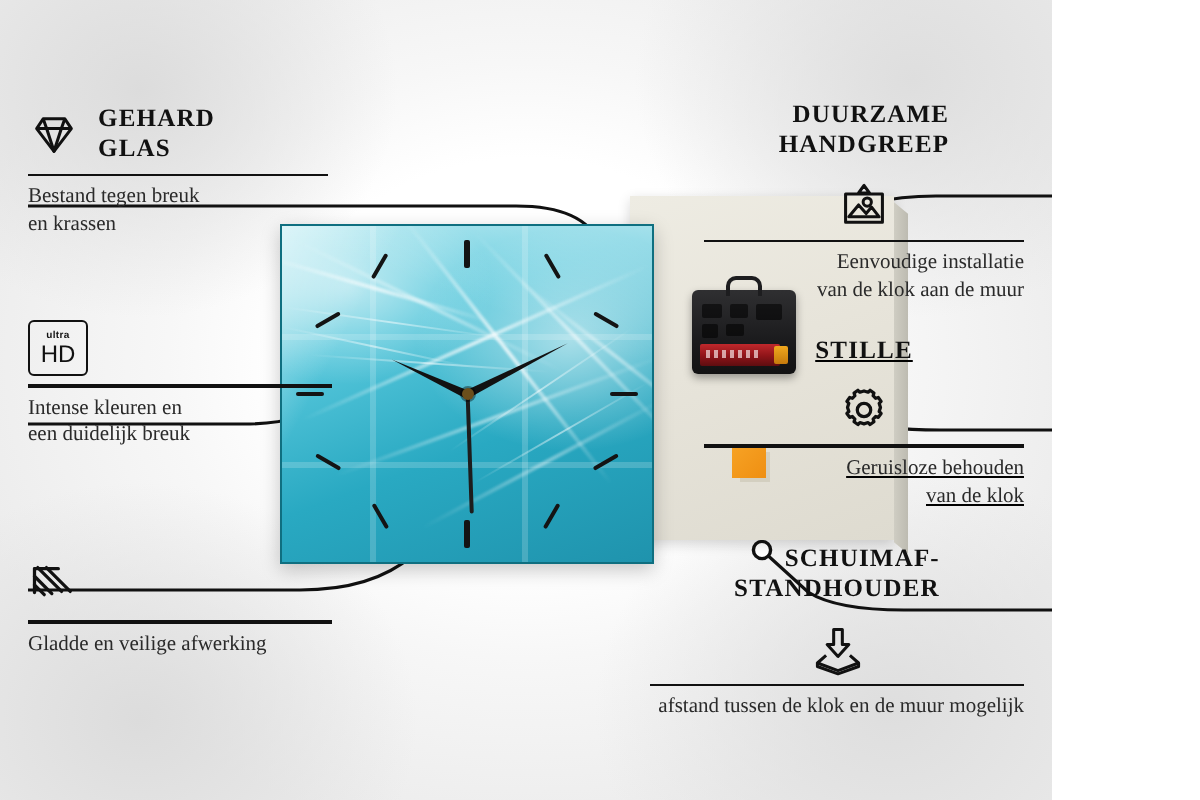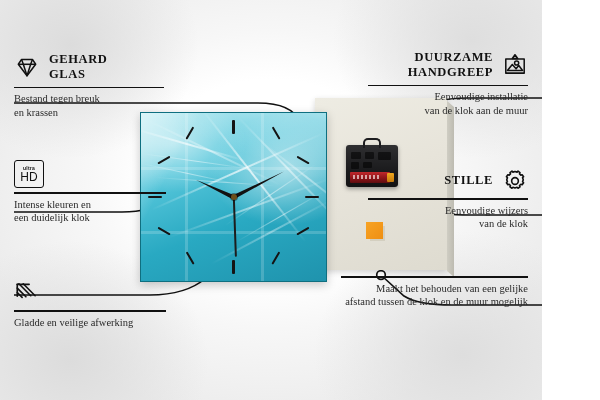--- a/index.html
+++ b/index.html
@@ -6,21 +6,20 @@
   body{
     width:600px;height:400px;overflow:hidden;
     font-family:"Liberation Serif", serif;
     background:#ffffff;
   }
   #stage{
     position:relative;width:526px;height:400px;
     background:
       radial-gradient(ellipse 55% 60% at 50% 45%, #ffffff 0%, #ffffff 42%, #f7f7f7 62%, #ececec 100%);
     overflow:hidden;
-    padding-left:16px;
   }
   
   .vig{position:absolute;pointer-events:none;}
   .vig.tl{left:-60px;top:-70px;width:260px;height:230px;
     background:radial-gradient(ellipse at center,#dcdcdc 0%,rgba(220,220,220,0) 70%);}
   .vig.tr{right:-70px;top:-80px;width:280px;height:240px;
     background:radial-gradient(ellipse at center,#dedede 0%,rgba(222,222,222,0) 70%);}
   .vig.bl{left:-70px;bottom:-80px;width:280px;height:240px;
     background:radial-gradient(ellipse at center,#dcdcdc 0%,rgba(220,220,220,0) 70%);}
   .vig.br{right:-70px;bottom:-80px;width:300px;height:250px;
@@ -113,21 +112,21 @@
   .callout .head{display:flex;align-items:center;gap:9px;}
   .callout .title{
     font-weight:bold;font-size:12.5px;letter-spacing:.6px;color:#111;
     line-height:1.22;text-transform:uppercase;
   }
   .callout .rule{height:1.5px;background:#111;margin:4px 0 4px 0;}
   .callout .desc{font-size:10.5px;line-height:1.32;color:#2a2a2a;}
   .callout.left .head{justify-content:flex-start;}
   .callout.left .title{text-align:left;}
   .callout.left .desc{text-align:left;}
-  .callout.right .head{justify-content:flex-end;flex-direction:row;}
+  .callout.right .head{justify-content:flex-start;flex-direction:column;}
   .callout.right .title{text-align:right;}
   .callout.right .desc{text-align:right;}
 
   .ico{width:26px;height:26px;flex:0 0 26px;display:block;}
   .ico svg{display:block;width:26px;height:26px;}
 
   
   .hdbadge{width:28px;height:26px;flex:0 0 28px;border:1.6px solid #111;border-radius:3px;
     display:flex;flex-direction:column;align-items:center;justify-content:center;line-height:1;}
   .hdbadge .u{font-size:5px;font-weight:bold;letter-spacing:.2px;color:#111;
@@ -246,21 +245,21 @@
   <div class="callout left" style="left:14px;top:160px;width:152px;">
     <div class="head">
       <span class="hdbadge">
         <span class="u">ultra</span>
         <span class="h">HD</span>
       </span>
     </div>
     <div class="rule"></div>
     <div class="desc">
       <div>Intense kleuren en</div>
-      <div>een duidelijk klok</div>
+      <div>een duidelijk breuk</div>
     </div>
   </div>
 
   <div class="callout left" style="left:14px;top:280px;width:152px;">
     <div class="head">
       <span class="ico">
         <svg viewBox="0 0 24 24" fill="none" stroke="#111" stroke-width="1.5" stroke-linecap="round">
           <path d="M3 4 L14 4"></path>
             <path d="M3 4 L3 15"></path>
           <path d="M3 7.5 L11 15.5"></path>
@@ -291,40 +290,52 @@
         </svg>
       </span>
     </div>
     <div class="rule"></div>
     <div class="desc">
       <div>Eenvoudige installatie</div>
       <div>van de klok aan de muur</div>
     </div>
   </div>
 
-  <div class="callout right" style="right:14px;top:168px;width:160px;">
+  <div class="callout right" style="right:14px;top:168px;width:160px;text-decoration:underline;">
     <div class="head">
       <div class="title">
         <div>STILLE</div>
       </div>
       <span class="ico">
         <svg viewBox="0 0 24 24" fill="none" stroke="#111" stroke-width="1.5" stroke-linejoin="round">
           <path d="M12 3.2l1.9.6.9-.9 1.8 1.3-.4 1.2 1.2 1.2 1.2-.4 1.3 1.8-.9.9.6 1.9-.6 1.9.9.9-1.3 1.8-1.2-.4-1.2 1.2.4 1.2-1.8 1.3-.9-.9-1.9.6-1.9-.6-.9.9-1.8-1.3.4-1.2-1.2-1.2-1.2.4-1.3-1.8.9-.9-.6-1.9.6-1.9-.9-.9 1.3-1.8 1.2.4 1.2-1.2-.4-1.2 1.8-1.3.9.9z"></path>
           <circle cx="12" cy="12" r="3.1"></circle>
         </svg>
       </span>
     </div>
     <div class="rule"></div>
     <div class="desc">
-      <div>Eenvoudige wijzers</div>
+      <div>Geruisloze behouden</div>
       <div>van de klok</div>
     </div>
   </div>
 
   <div class="callout right" style="right:14px;top:272px;width:187px;">
-    <div class="rule"></div>
-    <div class="desc">
-      <div>Maakt het behouden van een gelijke</div>
+    <div class="head">
+      <div class="title">
+        <div>SCHUIMAF-</div>
+        <div>STANDHOUDER</div>
+      </div>
+      <span class="ico">
+        <svg viewBox="0 0 24 24" fill="none" stroke="#111" stroke-width="1.4" stroke-linejoin="round">
+          <path d="M10 2.5 h4 v7 h3 l-5 5.5 -5 -5.5 h3z"></path>
+          <path d="M6.5 14.5 L2.5 18 L12 21.5 L21.5 18 L17.5 14.5"></path>
+          <path d="M2.5 18 v1.6 L12 23 l9.5-3.4 V18"></path>
+        </svg>
+      </span>
+    </div>
+    <div class="rule"></div>
+    <div class="desc">
       <div>afstand tussen de klok en de muur mogelijk</div>
     </div>
   </div>
 
 </div>
 
 </body></html>

